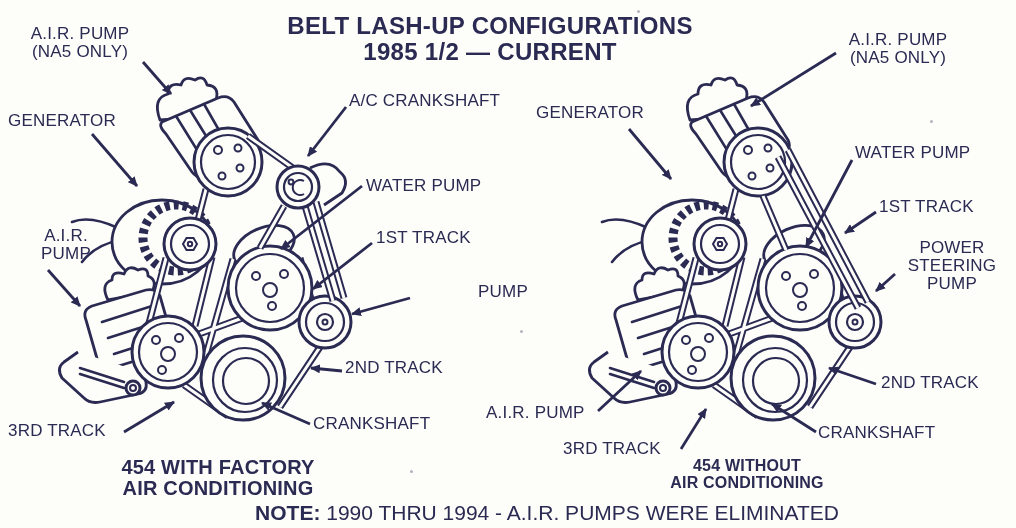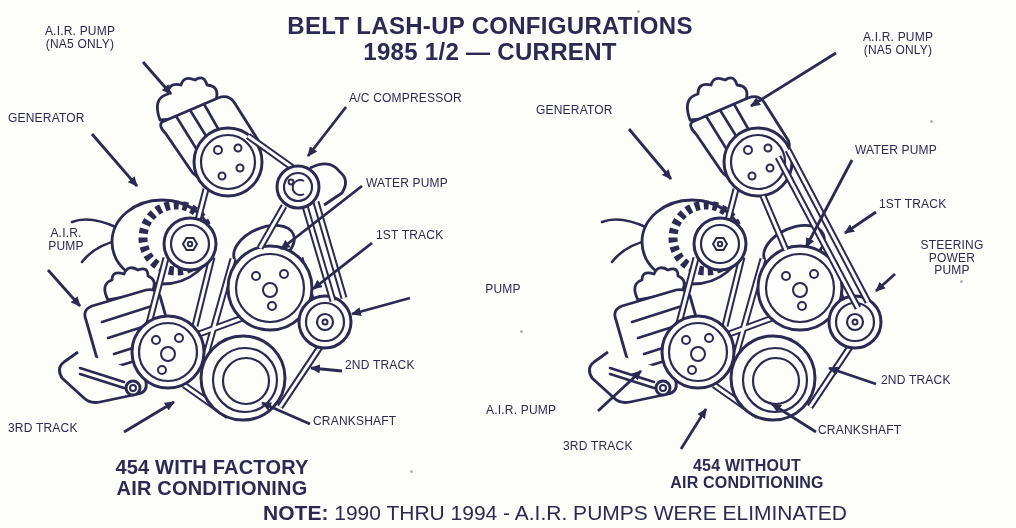--- a/index.html
+++ b/index.html
@@ -3,48 +3,48 @@
 <meta charset="utf-8">
 <style>
   html,body{margin:0;padding:0;background:#888;}
   #stage{
     position:relative;width:1016px;height:528px;overflow:hidden;
     background:#fdfdfa;
     font-family:"Liberation Sans",sans-serif;
     color:#2a2a52;
   }
   #art{position:absolute;left:0;top:0;}
-  .lbl{position:absolute;font-size:12px;line-height:1.06;white-space:nowrap;letter-spacing:.2px;}
+  .lbl{position:absolute;font-size:17px;line-height:1.06;white-space:nowrap;letter-spacing:.2px;}
   .ctr{text-align:center;white-space:normal;}
   .bold{font-weight:bold;}
   .title{position:absolute;font-weight:bold;font-size:24px;text-align:center;letter-spacing:.3px;}
   #title1{left:0;top:12px;width:980px;}
   #title2{left:6px;top:38px;width:968px;}
   #l-air-na5{left:16px;top:25px;width:128px;}
   #l-gen{left:8px;top:112px;}
   #l-air2{left:12px;top:227px;width:68px;margin-left:20px;}
   #l-ac{left:349px;top:92px;}
   #l-wp{left:366px;top:177px;}
   #l-1st{left:376px;top:229px;}
   #l-ps{left:413px;top:283px;width:180px;}
   #l-2nd{left:345px;top:359px;}
   #l-crank{left:313px;top:415px;}
   #l-3rd{left:8px;top:422px;}
-  #l-cap{left:92px;top:457px;width:240px;font-size:20px;}
+  #l-cap{left:98px;top:457px;width:240px;font-size:20px;}
   #r-air-na5{left:833px;top:31px;width:130px;}
   #r-gen{left:536px;top:104px;}
   #r-wp{left:855px;top:144px;}
   #r-1st{left:879px;top:198px;}
   #r-ps{left:899px;top:239px;width:106px;}
   #r-2nd{left:881px;top:374px;}
   #r-crank{left:818px;top:424px;}
   #r-air2{left:486px;top:404px;}
   #r-3rd{left:563px;top:440px;}
   #r-cap{left:638px;top:458px;width:218px;font-size:16px;}
-  #note{left:140px;top:501px;width:830px;position:absolute;text-align:center;font-size:21px;white-space:nowrap;}
+  #note{left:132px;top:501px;width:830px;position:absolute;text-align:center;font-size:21px;white-space:nowrap;}
   
   .ln{stroke:#2a2a52;fill:none;stroke-width:2.6;stroke-linecap:round;stroke-linejoin:round;}
   .body{stroke:#2a2a52;fill:#fdfdfa;stroke-width:2.8;stroke-linejoin:round;}
   .belt{stroke:#2a2a52;fill:none;stroke-width:7;stroke-linecap:butt;}
   .beltc{stroke:#fdfdfa;fill:none;stroke-width:3;stroke-linecap:butt;}
   .pul{stroke:#2a2a52;fill:#fdfdfa;stroke-width:3;}
   .pul2{stroke:#2a2a52;fill:none;stroke-width:2.2;}
   .hole{stroke:#2a2a52;fill:none;stroke-width:2;}
   .gear{stroke:#2a2a52;fill:none;stroke-width:9;stroke-dasharray:5 4;}
   .arrow{stroke:#2a2a52;fill:none;stroke-width:2.8;}
@@ -187,21 +187,21 @@
 
   <div class="lbl ctr" id="l-air-na5">
     <div>A.I.R. PUMP</div>
     <div>(NA5 ONLY)</div>
   </div>
   <div class="lbl" id="l-gen">GENERATOR</div>
   <div class="lbl ctr" id="l-air2">
     <div>A.I.R.</div>
     <div>PUMP</div>
   </div>
-  <div class="lbl" id="l-ac">A/C COMPRESSOR</div>
+  <div class="lbl" id="l-ac">A/C CRANKSHAFT</div>
   <div class="lbl" id="l-wp">WATER PUMP</div>
   <div class="lbl" id="l-1st">1ST TRACK</div>
   <div class="lbl ctr" id="l-ps">
     <div>PUMP</div>
   </div>
   <div class="lbl" id="l-2nd">2ND TRACK</div>
   <div class="lbl" id="l-crank">CRANKSHAFT</div>
   <div class="lbl" id="l-3rd">3RD TRACK</div>
   <div class="lbl ctr bold" id="l-cap">
     <div>454 WITH FACTORY</div>
@@ -209,22 +209,22 @@
   </div>
 
   <div class="lbl ctr" id="r-air-na5">
     <div>A.I.R. PUMP</div>
     <div>(NA5 ONLY)</div>
   </div>
   <div class="lbl" id="r-gen">GENERATOR</div>
   <div class="lbl" id="r-wp">WATER PUMP</div>
   <div class="lbl" id="r-1st">1ST TRACK</div>
   <div class="lbl ctr" id="r-ps">
+    <div>POWER</div>
     <div>STEERING</div>
-    <div>POWER</div>
     <div>PUMP</div>
   </div>
   <div class="lbl" id="r-2nd">2ND TRACK</div>
   <div class="lbl" id="r-crank">CRANKSHAFT</div>
   <div class="lbl" id="r-air2">A.I.R. PUMP</div>
   <div class="lbl" id="r-3rd">3RD TRACK</div>
   <div class="lbl ctr bold" id="r-cap">
     <div>454 WITHOUT</div>
     <div>AIR CONDITIONING</div>
   </div>

